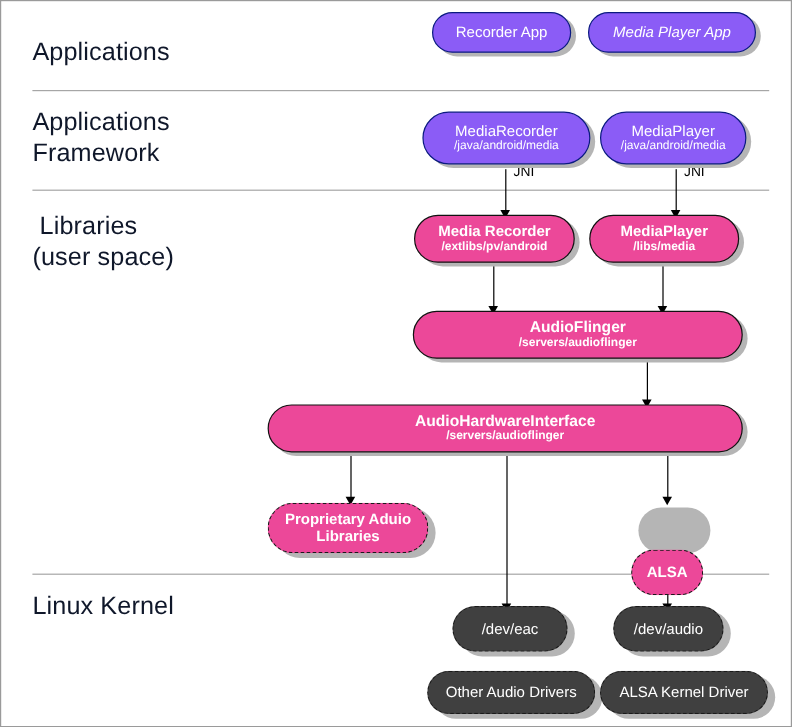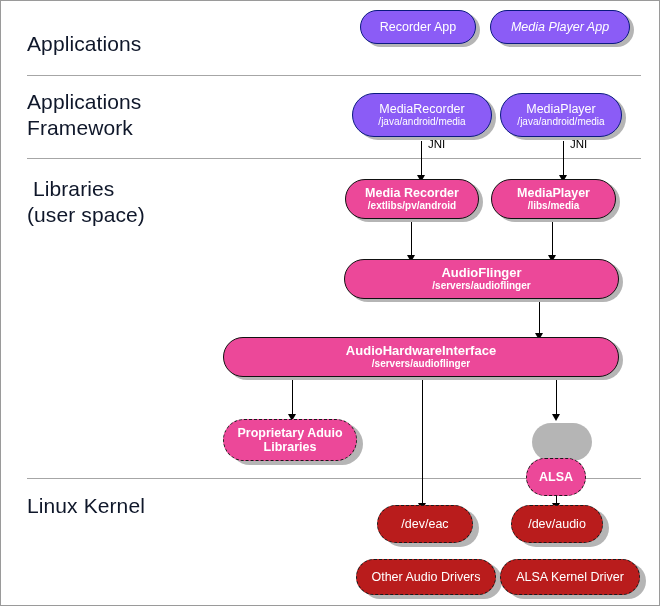--- a/index.html
+++ b/index.html
@@ -94,21 +94,21 @@
   }
   .node.green {
     background: #ec4899;
     border: 1.6px solid #111111;
     font-weight: bold;
   }
   .node.green.dashed {
     border: 1.8px dashed #1a1a1a;
   }
   .node.red {
-    background: #b91c1c;
+    background: #404040;
     border: 1.8px dashed #1a1a1a;
   }
   .node.big .title { font-size: 13px; }
 </style>
 </head>
 <body>
 
 <div id="figure">
 
   <div class="divider" style="top:74px;"></div>

